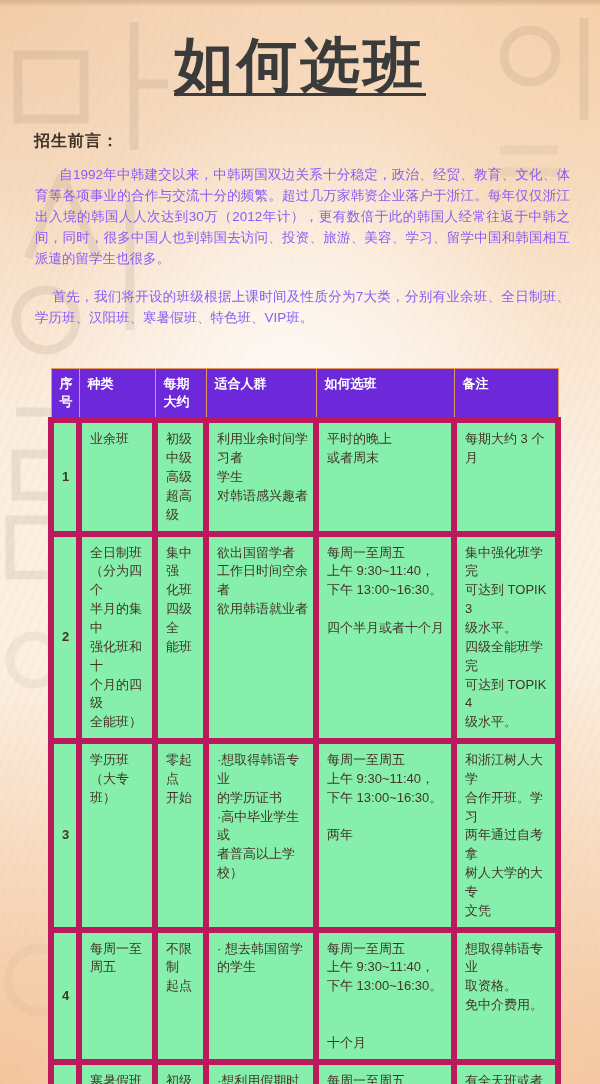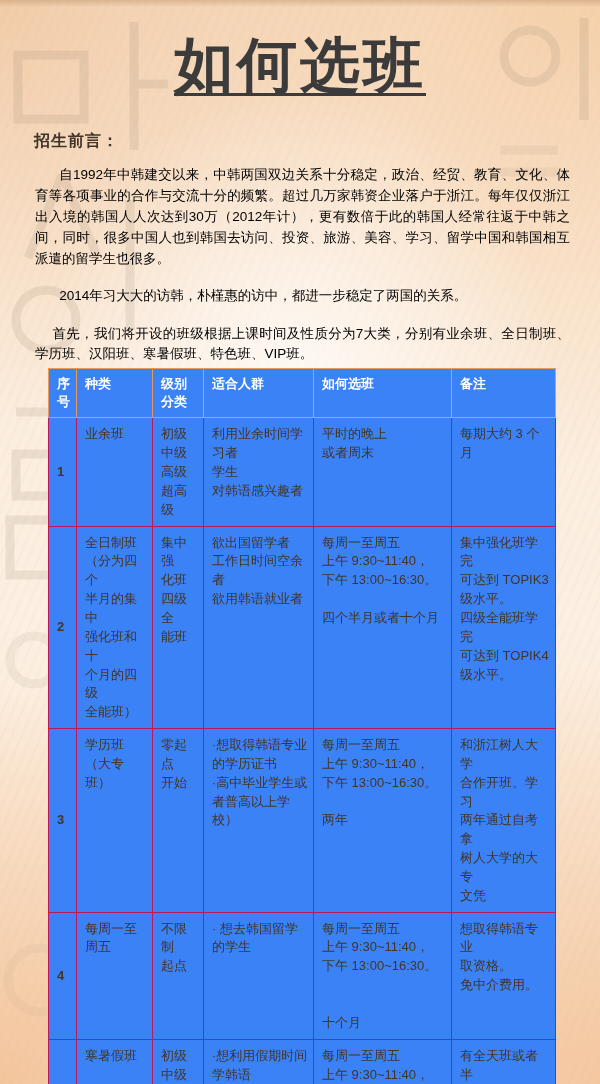--- a/index.html
+++ b/index.html
@@ -20,40 +20,40 @@
   .content{position:relative;z-index:1;}
   h1.title{
     margin:26px 0 8px 0;text-align:center;
     font-size:60px;font-weight:700;letter-spacing:3px;color:#3b3b3b;
     text-decoration:underline;text-decoration-thickness:3px;text-underline-offset:7px;
   }
   .preface{
     margin:24px 0 0 34px;font-size:16px;font-weight:700;color:#40332a;letter-spacing:1px;
   }
   p.para{
-    margin:28px 30px 0 35px;font-size:13.5px;line-height:1.55;color:#000000;text-align:justify;
+    margin:28px 30px 0 35px;font-size:13.5px;line-height:1.55;color:#8b5cf6;text-align:justify;
   }
   p.p1{text-indent:1.8em;margin-top:13px;}
   p.p2{text-indent:1.8em;margin-top:16px;}
   p.p3{text-indent:0.8em;margin-top:18px;}
   p.p4{text-indent:1.3em;margin-top:17px;}
   table.class-table{
     position:absolute;left:48px;top:342px;width:507px;
     border-collapse:collapse;table-layout:fixed;
     font-size:13px;
   }
   table.class-table th{
-    background:#3b82f6;color:#ffffff;font-weight:700;
+    background:#6d28d9;color:#ffffff;font-weight:700;
     text-align:left;vertical-align:top;
     padding:6px 4px 6px 8px;border:1px solid #E8985A;line-height:1.4;
   }
   table.class-table td{
-    background:#3b82f6;color:#433528;
+    background:#86efac;color:#433528;
     vertical-align:top;padding:7px 5px 6px 8px;
-    border:1px solid #be185d;line-height:1.45;
+    border:6px solid #be185d;line-height:1.45;
     white-space:pre-line;word-break:break-all;
   }
   table.class-table td.no{vertical-align:middle;font-weight:700;}
 </style>
 </head>
 <body>
 
 <svg class="watermark" width="600" height="1084" viewBox="0 0 600 1084" fill="none" stroke="#8d7b66" stroke-width="9" opacity="0.14">
   <rect x="18" y="55" width="66" height="64"></rect>
   <line x1="134" y1="22" x2="134" y2="150"></line>
@@ -69,37 +69,36 @@
   <path d="M500 150 h58 M500 172 h58" opacity="0.7"></path>
   <circle cx="40" cy="980" r="32" opacity="0.45"></circle>
 </svg>
 
 <div class="content">
   <h1 class="title">如何选班</h1>
 
   <div class="preface">招生前言：</div>
 
   <p class="para p1">自1992年中韩建交以来，中韩两国双边关系十分稳定，政治、经贸、教育、文化、体育等各项事业的合作与交流十分的频繁。超过几万家韩资企业落户于浙江。每年仅仅浙江出入境的韩国人人次达到30万（2012年计），更有数倍于此的韩国人经常往返于中韩之间，同时，很多中国人也到韩国去访问、投资、旅游、美容、学习、留学中国和韩国相互派遣的留学生也很多。</p>
-  <p class="para p2">2014年习大大的访韩，朴槿惠的访中，都进一步稳定了两国的关系。</p>
   <p class="para p4">首先，我们将开设的班级根据上课时间及性质分为7大类，分别有业余班、全日制班、学历班、汉阳班、寒暑假班、特色班、VIP班。</p>
 
   <table class="class-table">
     <colgroup>
       <col style="width:28px">
         <col style="width:76px">
         <col style="width:51px">
       <col style="width:110px">
         <col style="width:138px">
         <col style="width:104px">
     </colgroup>
     <thead>
       <tr>
         <th>序号</th>
         <th>种类</th>
-        <th>级别分类</th>
+        <th>每期大约</th>
         <th>适合人群</th>
         <th>如何选班</th>
         <th>备注</th>
       </tr>
     </thead>
     <tbody>
       <tr>
         <td class="no">1</td>
         <td>业余班</td>
         <td>初级

